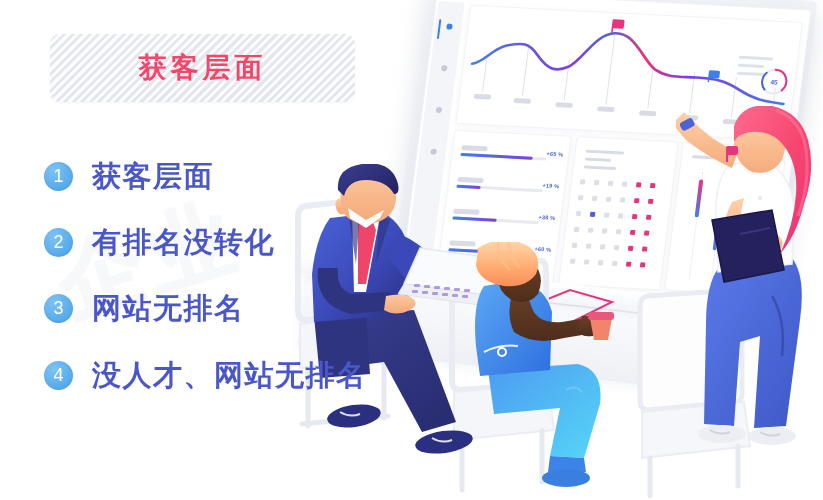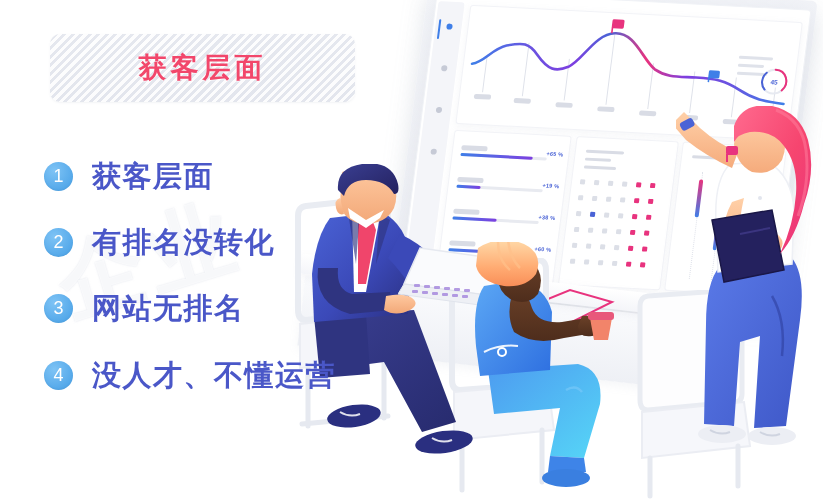--- a/index.html
+++ b/index.html
@@ -495,16 +495,16 @@
   <div class="list-row" id="row-1">
     <div class="num-circle">2</div>
     <div class="list-text">有排名没转化</div>
   </div>
   <div class="list-row" id="row-2">
     <div class="num-circle">3</div>
     <div class="list-text">网站无排名</div>
   </div>
   <div class="list-row" id="row-3">
     <div class="num-circle">4</div>
-    <div class="list-text">没人才、不懂运营</div>
+    <div class="list-text">没人才、网站无排名</div>
   </div>
 
 </div>
 
 </body></html>

